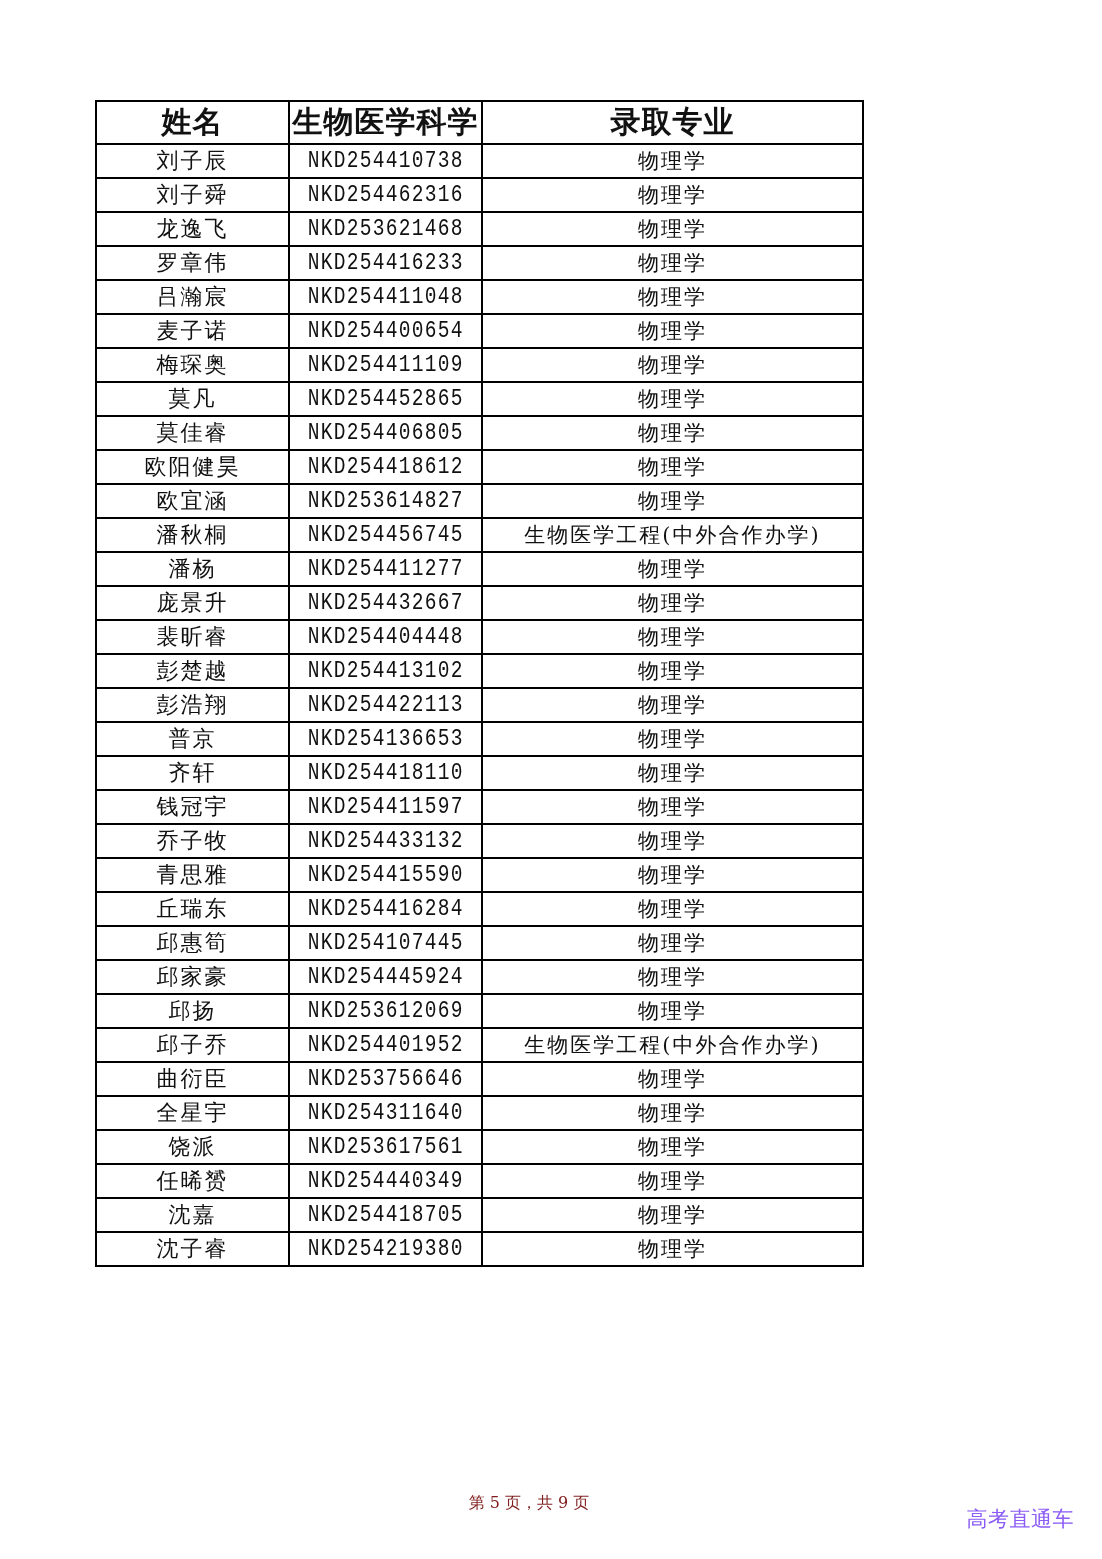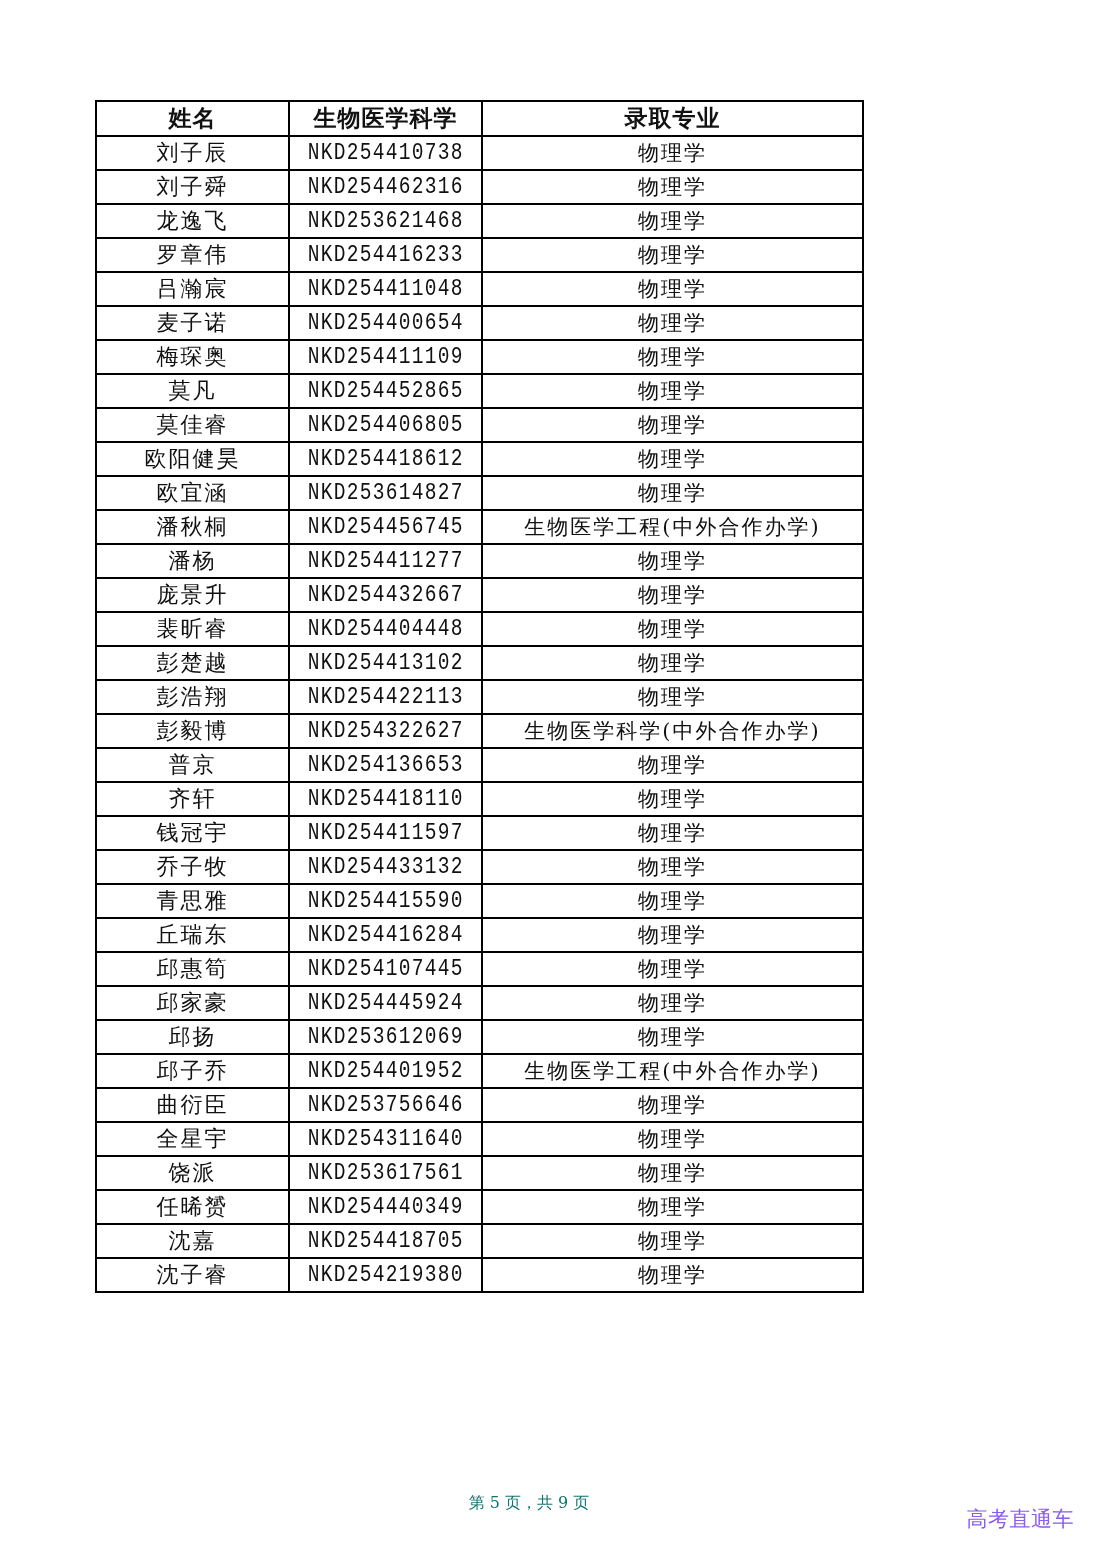--- a/index.html
+++ b/index.html
@@ -29,21 +29,21 @@
       padding: 0;
       text-align: center;
       vertical-align: middle;
       white-space: nowrap;
       overflow: hidden;
     }
     .admission-table th {
       height: 33px;
       font-family: Liberation Mono, monospace;
       font-weight: bold;
-      font-size: 23px;
+      font-size: 30px;
       letter-spacing: 1px;
     }
     .admission-table td {
       height: 32px;
       font-size: 22px;
       letter-spacing: 2px;
     }
     .admission-table td.col-id {
       font-family: Liberation Mono, monospace;
       font-size: 23px;
@@ -63,21 +63,21 @@
     col.c-id { width: 193px; }
     col.c-major { width: 381px; }
     .page-footer {
       position: absolute;
       top: 1493px;
       left: 0;
       width: 1102px;
       text-align: center;
       font-size: 16px;
       font-family: "DejaVu Serif", "Liberation Serif", serif;
-      color: #0f766e;
+      color: #7f1d1d;
       padding-right: 0;
     }
     .page-footer span {
       display: inline-block;
       margin-left: -44px;
     }
     .watermark {
       position: absolute;
       top: 1505px;
       right: 28px;
@@ -183,25 +183,20 @@
         <td class="col-name">彭楚越</td>
         <td class="col-id"><span>NKD254413102</span></td>
         <td class="col-major">物理学</td>
       </tr>
       <tr>
         <td class="col-name">彭浩翔</td>
         <td class="col-id"><span>NKD254422113</span></td>
         <td class="col-major">物理学</td>
       </tr>
       <tr>
-        <td class="col-name">彭毅博</td>
-        <td class="col-id"><span>NKD254322627</span></td>
-        <td class="col-major">生物医学科学(中外合作办学)</td>
-      </tr>
-      <tr>
         <td class="col-name">普京</td>
         <td class="col-id"><span>NKD254136653</span></td>
         <td class="col-major">物理学</td>
       </tr>
       <tr>
         <td class="col-name">齐轩</td>
         <td class="col-id"><span>NKD254418110</span></td>
         <td class="col-major">物理学</td>
       </tr>
       <tr>

